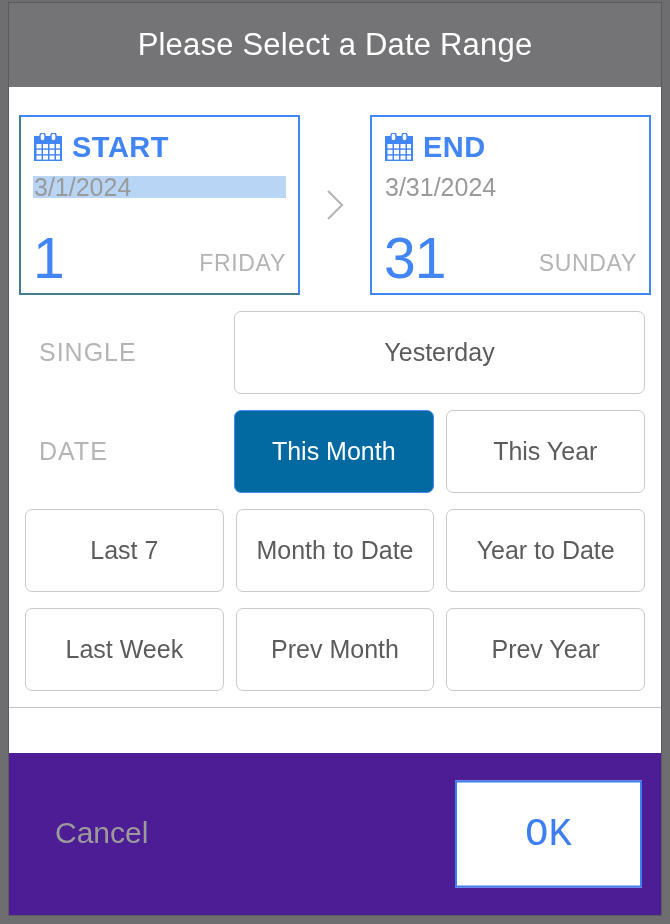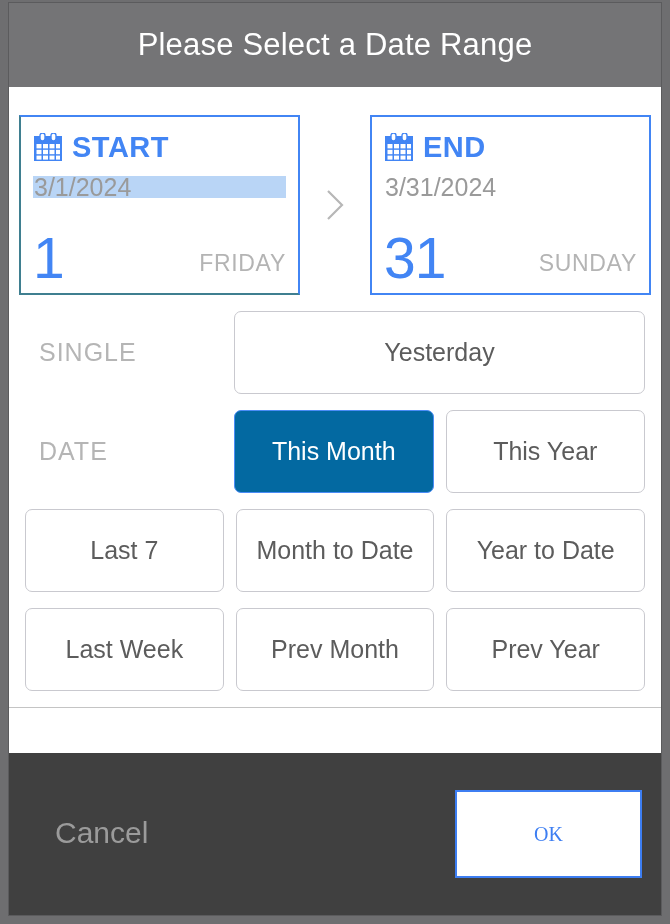--- a/index.html
+++ b/index.html
@@ -179,47 +179,47 @@
 
   
   .divider {
     height: 1px;
     background: #c4c4c4;
     margin-top: 6px;
   }
   .footer {
     flex: 0 0 auto;
     height: 162px;
-    background: #404040;
+    background: #4c1d95;
     display: flex;
     align-items: center;
     padding: 0 20px 2px 46px;
     position: relative;
   }
   .cancel-btn {
     color: #9b9b9b;
     font-size: 30px;
     background: none;
     border: none;
     font-family: "Liberation Sans", sans-serif;
     cursor: pointer;
     padding: 0;
   }
   .ok-btn {
     position: absolute;
     right: 19px;
     top: 50%;
     transform: translateY(-50%);
     width: 187px;
-    height: 88px;
+    height: 107px;
     border: 2px solid #3d7ef2;
     background: #ffffff;
     color: #3d7ef2;
-    font-size: 20px;
-    font-family: Liberation Serif, serif;
+    font-size: 39px;
+    font-family: Liberation Mono, monospace;
     cursor: pointer;
     display: flex;
     align-items: center;
     justify-content: center;
   }
 </style>
 </head>
 <body>
 
 <div class="dialog">

